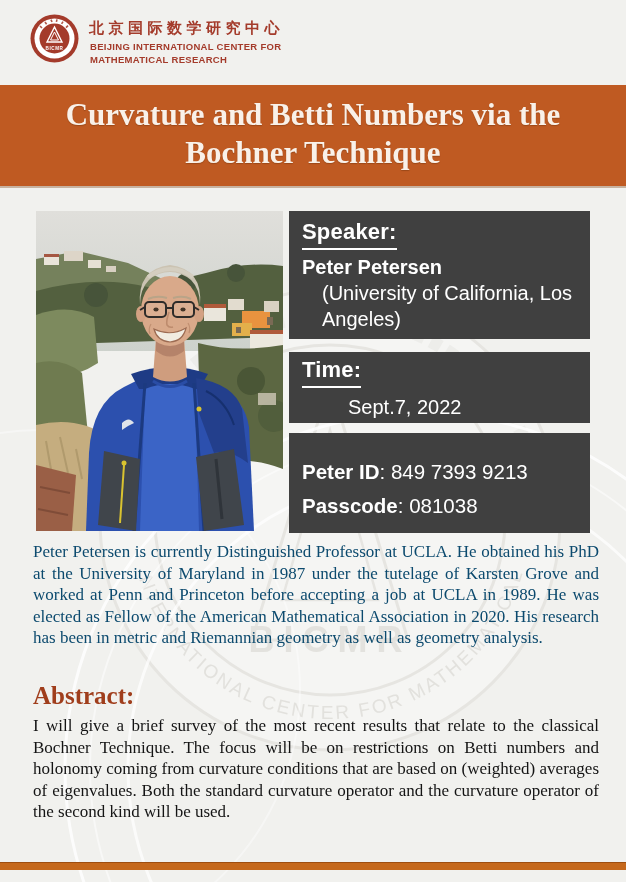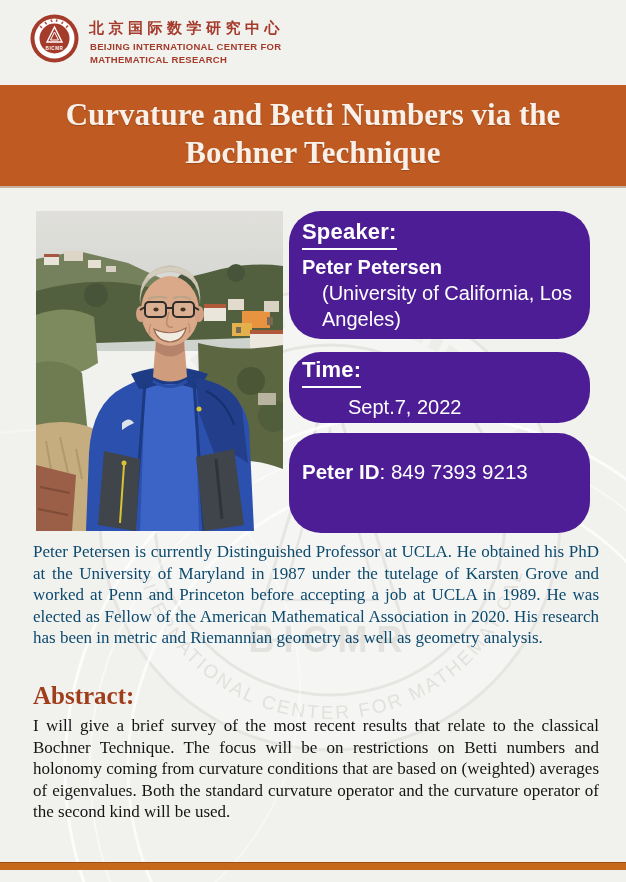--- a/index.html
+++ b/index.html
@@ -44,22 +44,22 @@
     padding-top:11px;box-sizing:border-box;
     text-shadow:0 1px 1px rgba(90,40,10,.35);
   }
 
   
   .photo{left:36px;top:211px;width:247px;height:320px;}
   .photo svg{display:block;}
 
   
   .ybox{
-    left:289px;width:301px;background:#4c1d95;color:#ffffff;
-    box-sizing:border-box;padding:8px 12px 0 13px;border-radius:32px;
+    left:289px;width:301px;background:#404040;color:#ffffff;
+    box-sizing:border-box;padding:8px 12px 0 13px;
   }
   .ybox .hd{
     display:inline-block;
     font-size:22px;font-weight:700;letter-spacing:.2px;
     border-bottom:2px solid #ffffff;
     padding-bottom:3px;margin-bottom:4px;
   }
   .box-speaker{top:211px;height:128px;}
   .box-speaker .name{font-size:20px;font-weight:700;line-height:26px;}
   .box-speaker .affil{font-size:20px;font-weight:400;line-height:26px;margin-left:20px;}
@@ -256,20 +256,23 @@
     <span class="hd">Time:</span>
     <div class="time-row">
       <span class="date">Sept.7, 2022</span>
     </div>
   </div>
 
   <div class="content ybox box-zoom">
     <div class="row">
       <span class="lbl">Peter ID</span><span>: 849 7393 9213</span>
     </div>
+    <div class="row">
+      <span class="lbl">Passcode</span><span>: 081038</span>
+    </div>
   </div>
 
   <p class="content bio">Peter Petersen is currently Distinguished Professor at UCLA. He obtained his PhD at the University of Maryland in 1987 under the tutelage of Karsten Grove and worked at Penn and Princeton before accepting a job at UCLA in 1989. He was elected as Fellow of the American Mathematical Association in 2020. His research has been in metric and Riemannian geometry as well as geometry analysis.</p>
 
   <h2 class="content abstract-h">Abstract:</h2>
   <p class="content abstract-p">I will give a brief survey of the most recent results that relate to the classical Bochner Technique. The focus will be on restrictions on Betti numbers and holonomy coming from curvature conditions that are based on (weighted) averages of eigenvalues. Both the standard curvature operator and the curvature operator of the second kind will be used.</p>
 
   <div class="content footer-bar"></div>
 
 </div>

